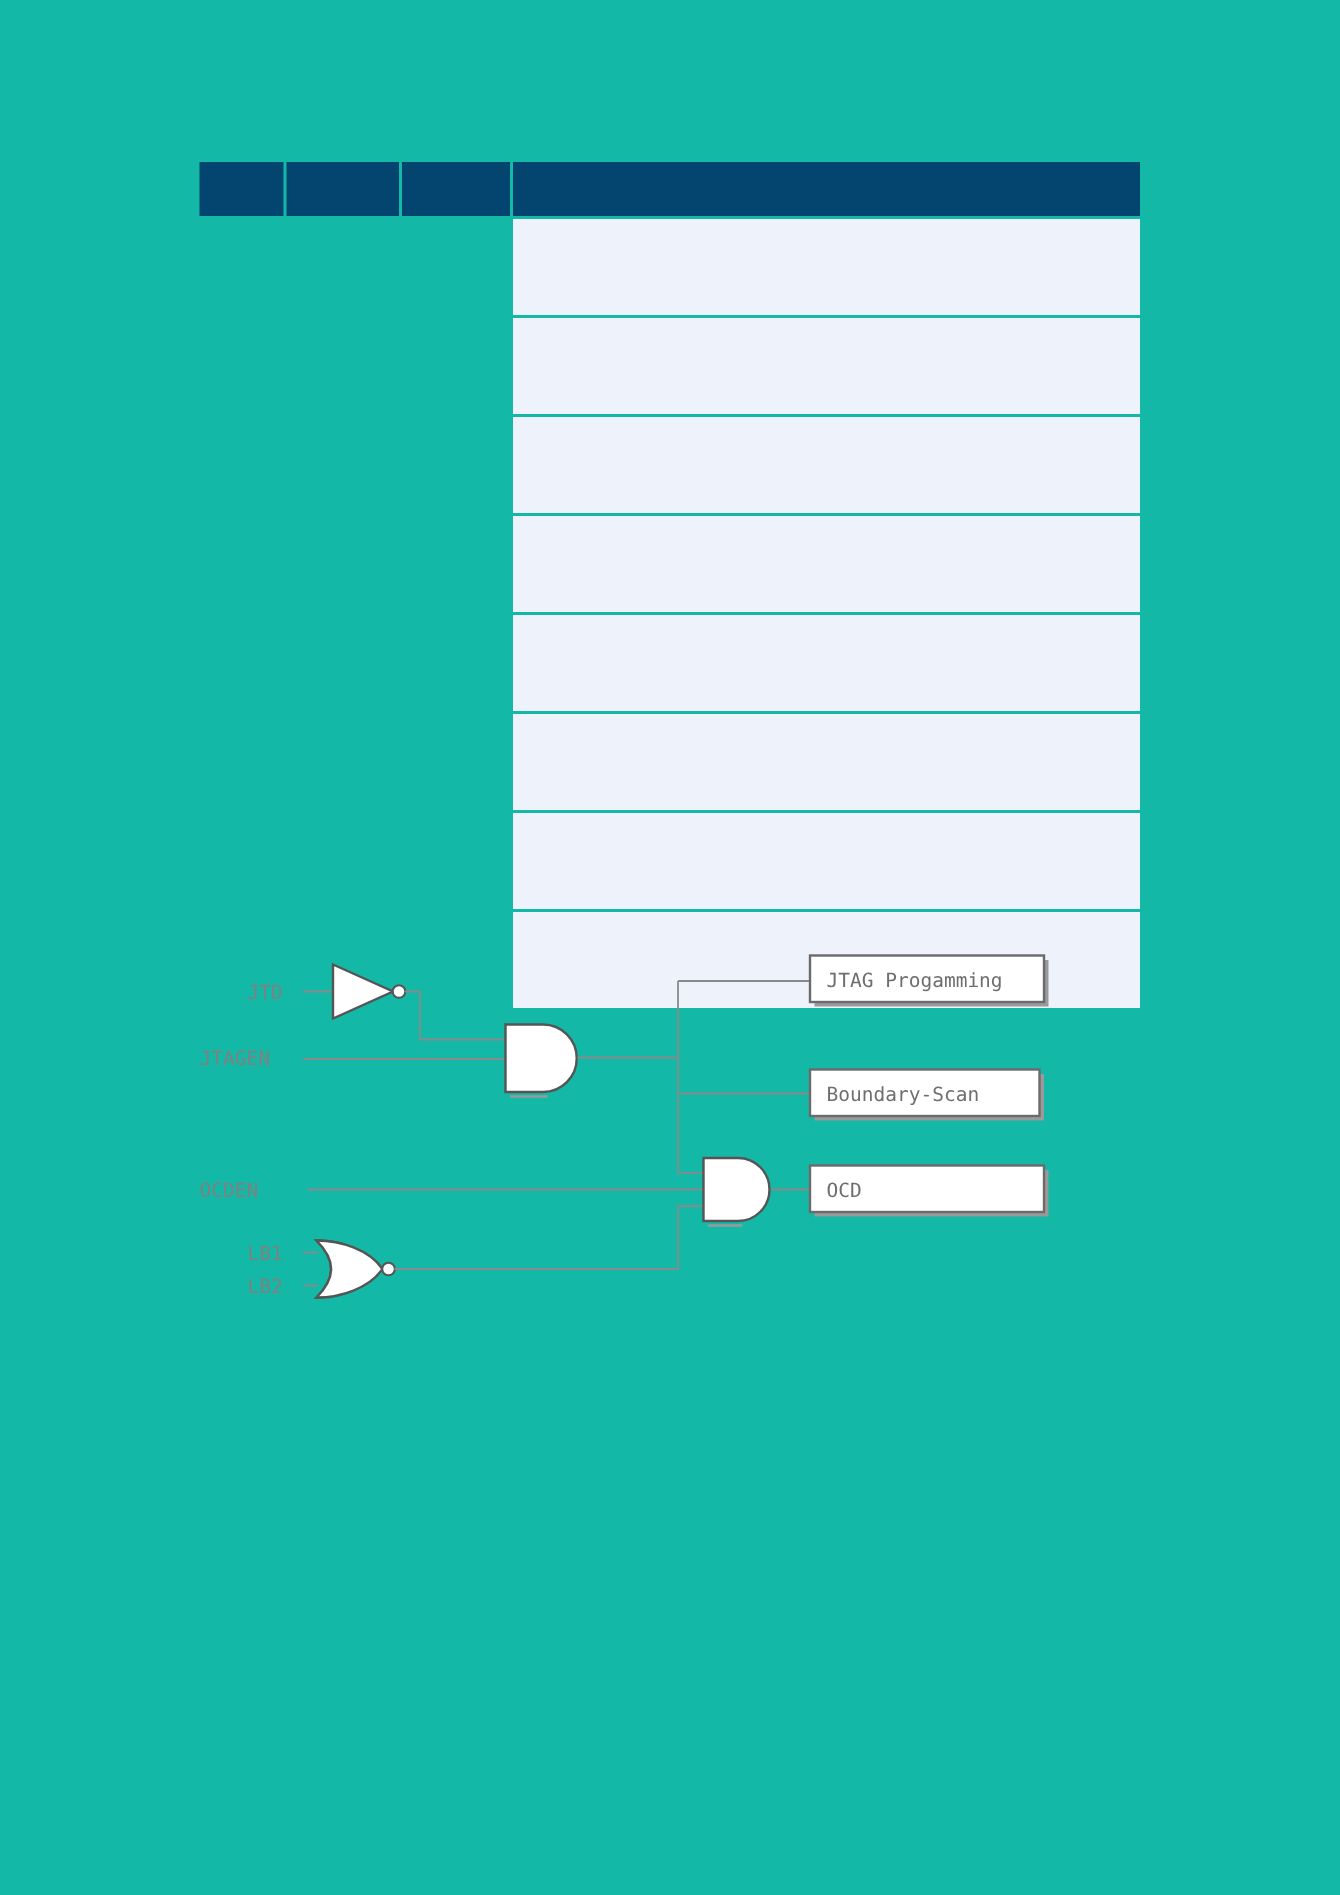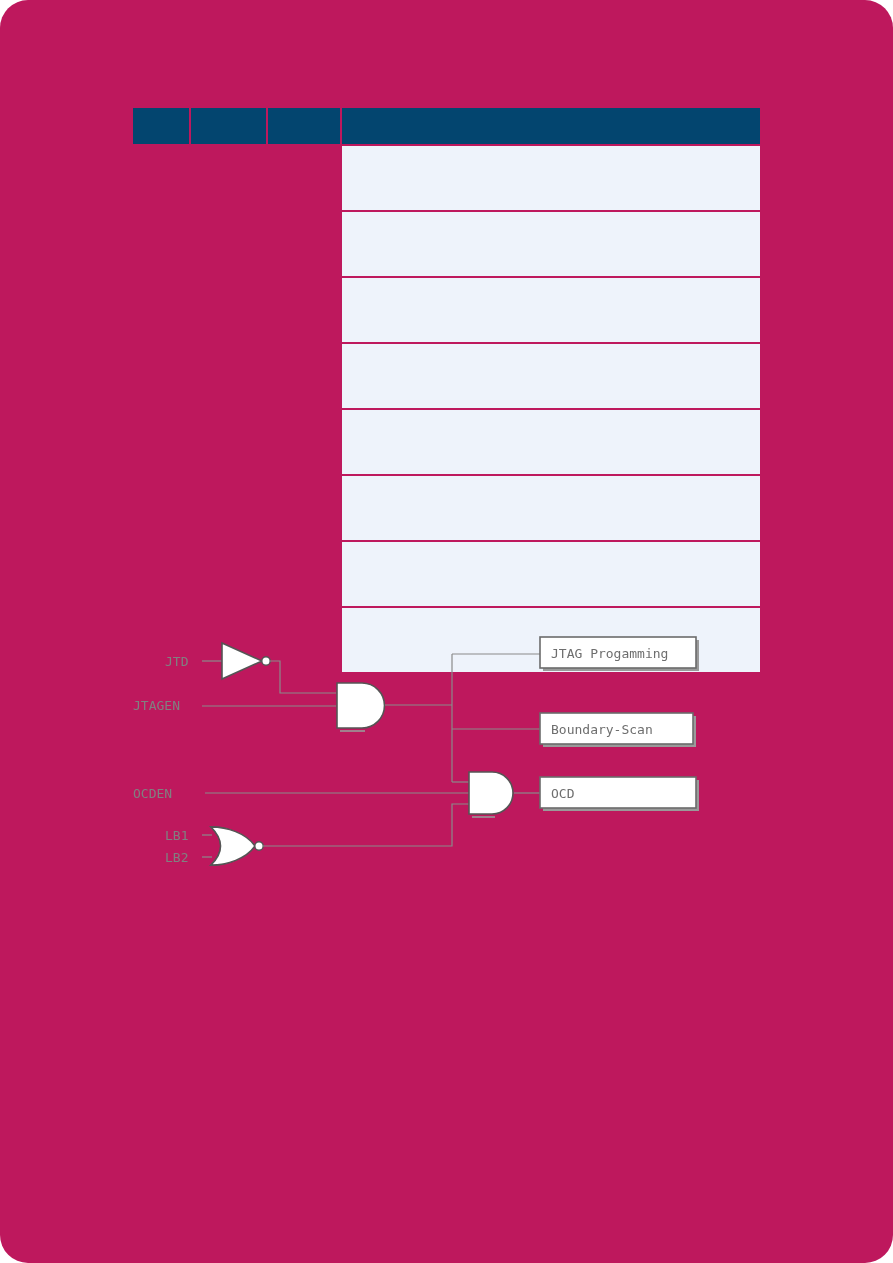--- a/index.html
+++ b/index.html
@@ -15,22 +15,21 @@
     font-family: "Liberation Sans", sans-serif;
     overflow: hidden;
   }
 
   
   #page {
     position: absolute;
     left: 0; top: 0;
     width: 893px;
     height: 1263px;
-    background: #be185d;
-    border-radius: 28px;
+    background: #14b8a6;
   }
 
   
   #feature-table {
     position: absolute;
     left: 131px;
     top: 106px;
     width: 629px;
     border-collapse: separate;
     border-spacing: 2px 2px;

